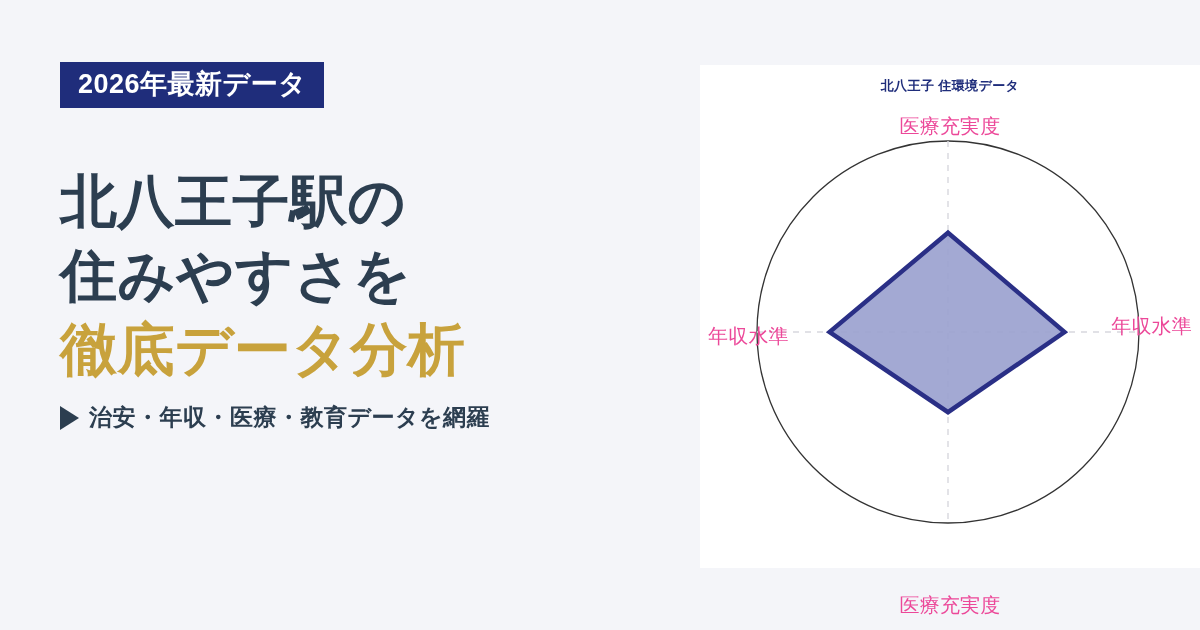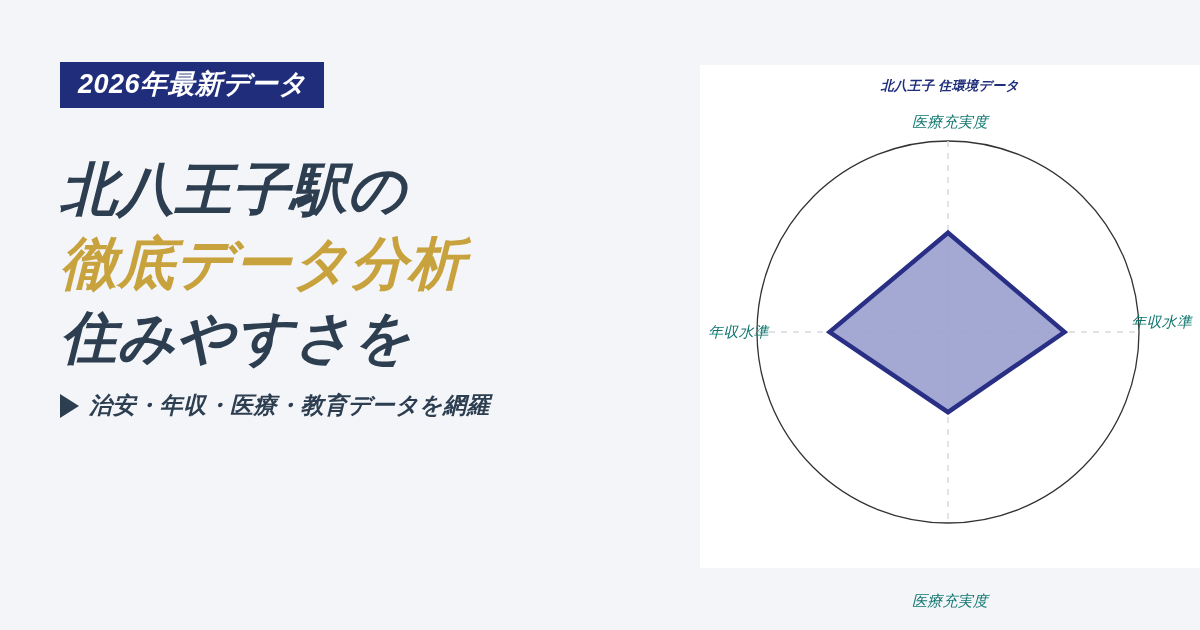--- a/index.html
+++ b/index.html
@@ -12,21 +12,20 @@
     overflow: hidden;
     background: #f4f5f9;
     font-family: "Liberation Sans", "DejaVu Sans", sans-serif;
     -webkit-font-smoothing: antialiased;
   }
   .ogp {
     position: relative;
     width: 1200px;
     height: 630px;
     background: #f4f5f9;
-    font-style: italic;
   }
 
   
   .left-col {
     position: absolute;
     left: 60px;
     top: 62px;
     width: 620px;
   }
 
@@ -36,21 +35,21 @@
     color: #ffffff;
     font-size: 27px;
     font-weight: bold;
     letter-spacing: 0.5px;
     padding: 9px 18px 10px 18px;
     line-height: 1;
     white-space: nowrap;
   }
 
   .headline {
-    margin-top: 44px;
+    margin-top: 56px;
   }
   .headline-line {
     font-size: 57px;
     font-weight: bold;
     color: #2c3e50;
     line-height: 1.30;
     letter-spacing: 0.5px;
     white-space: nowrap;
   }
   .headline-line.accent {
@@ -100,43 +99,43 @@
   }
   .radar-wrap {
     position: absolute;
     left: 0;
     top: 0;
     width: 500px;
     height: 503px;
   }
   .axis-label {
     position: absolute;
-    font-size: 15px;
-    color: #0f766e;
+    font-size: 20px;
+    color: #ec4899;
     white-space: nowrap;
     letter-spacing: 0.2px;
   }
   .axis-top   { top: 48px;  left: 0; width: 100%; text-align: center; }
   .axis-bottom{ top: 527px; left: 0; width: 100%; text-align: center; }
   .axis-left  { top: 258px; left: 8px; }
   .axis-right { top: 248px; right: 8px; margin-left: 17px; }
 </style>
 </head>
 <body>
 
 <div class="ogp">
 
   <div class="left-col">
 
     <div class="badge">2026年最新データ</div>
 
     <div class="headline">
       <div class="headline-line">北八王子駅の</div>
+      <div class="headline-line">住みやすさを</div>
       <div class="headline-line accent">徹底データ分析</div>
-      <div class="headline-line">住みやすさを</div>
     </div>
 
     <div class="subline">
       <span class="tri-icon"></span>
       <span>治安・年収・医療・教育データを網羅</span>
     </div>
 
   </div>
 
   <div class="chart-panel">

